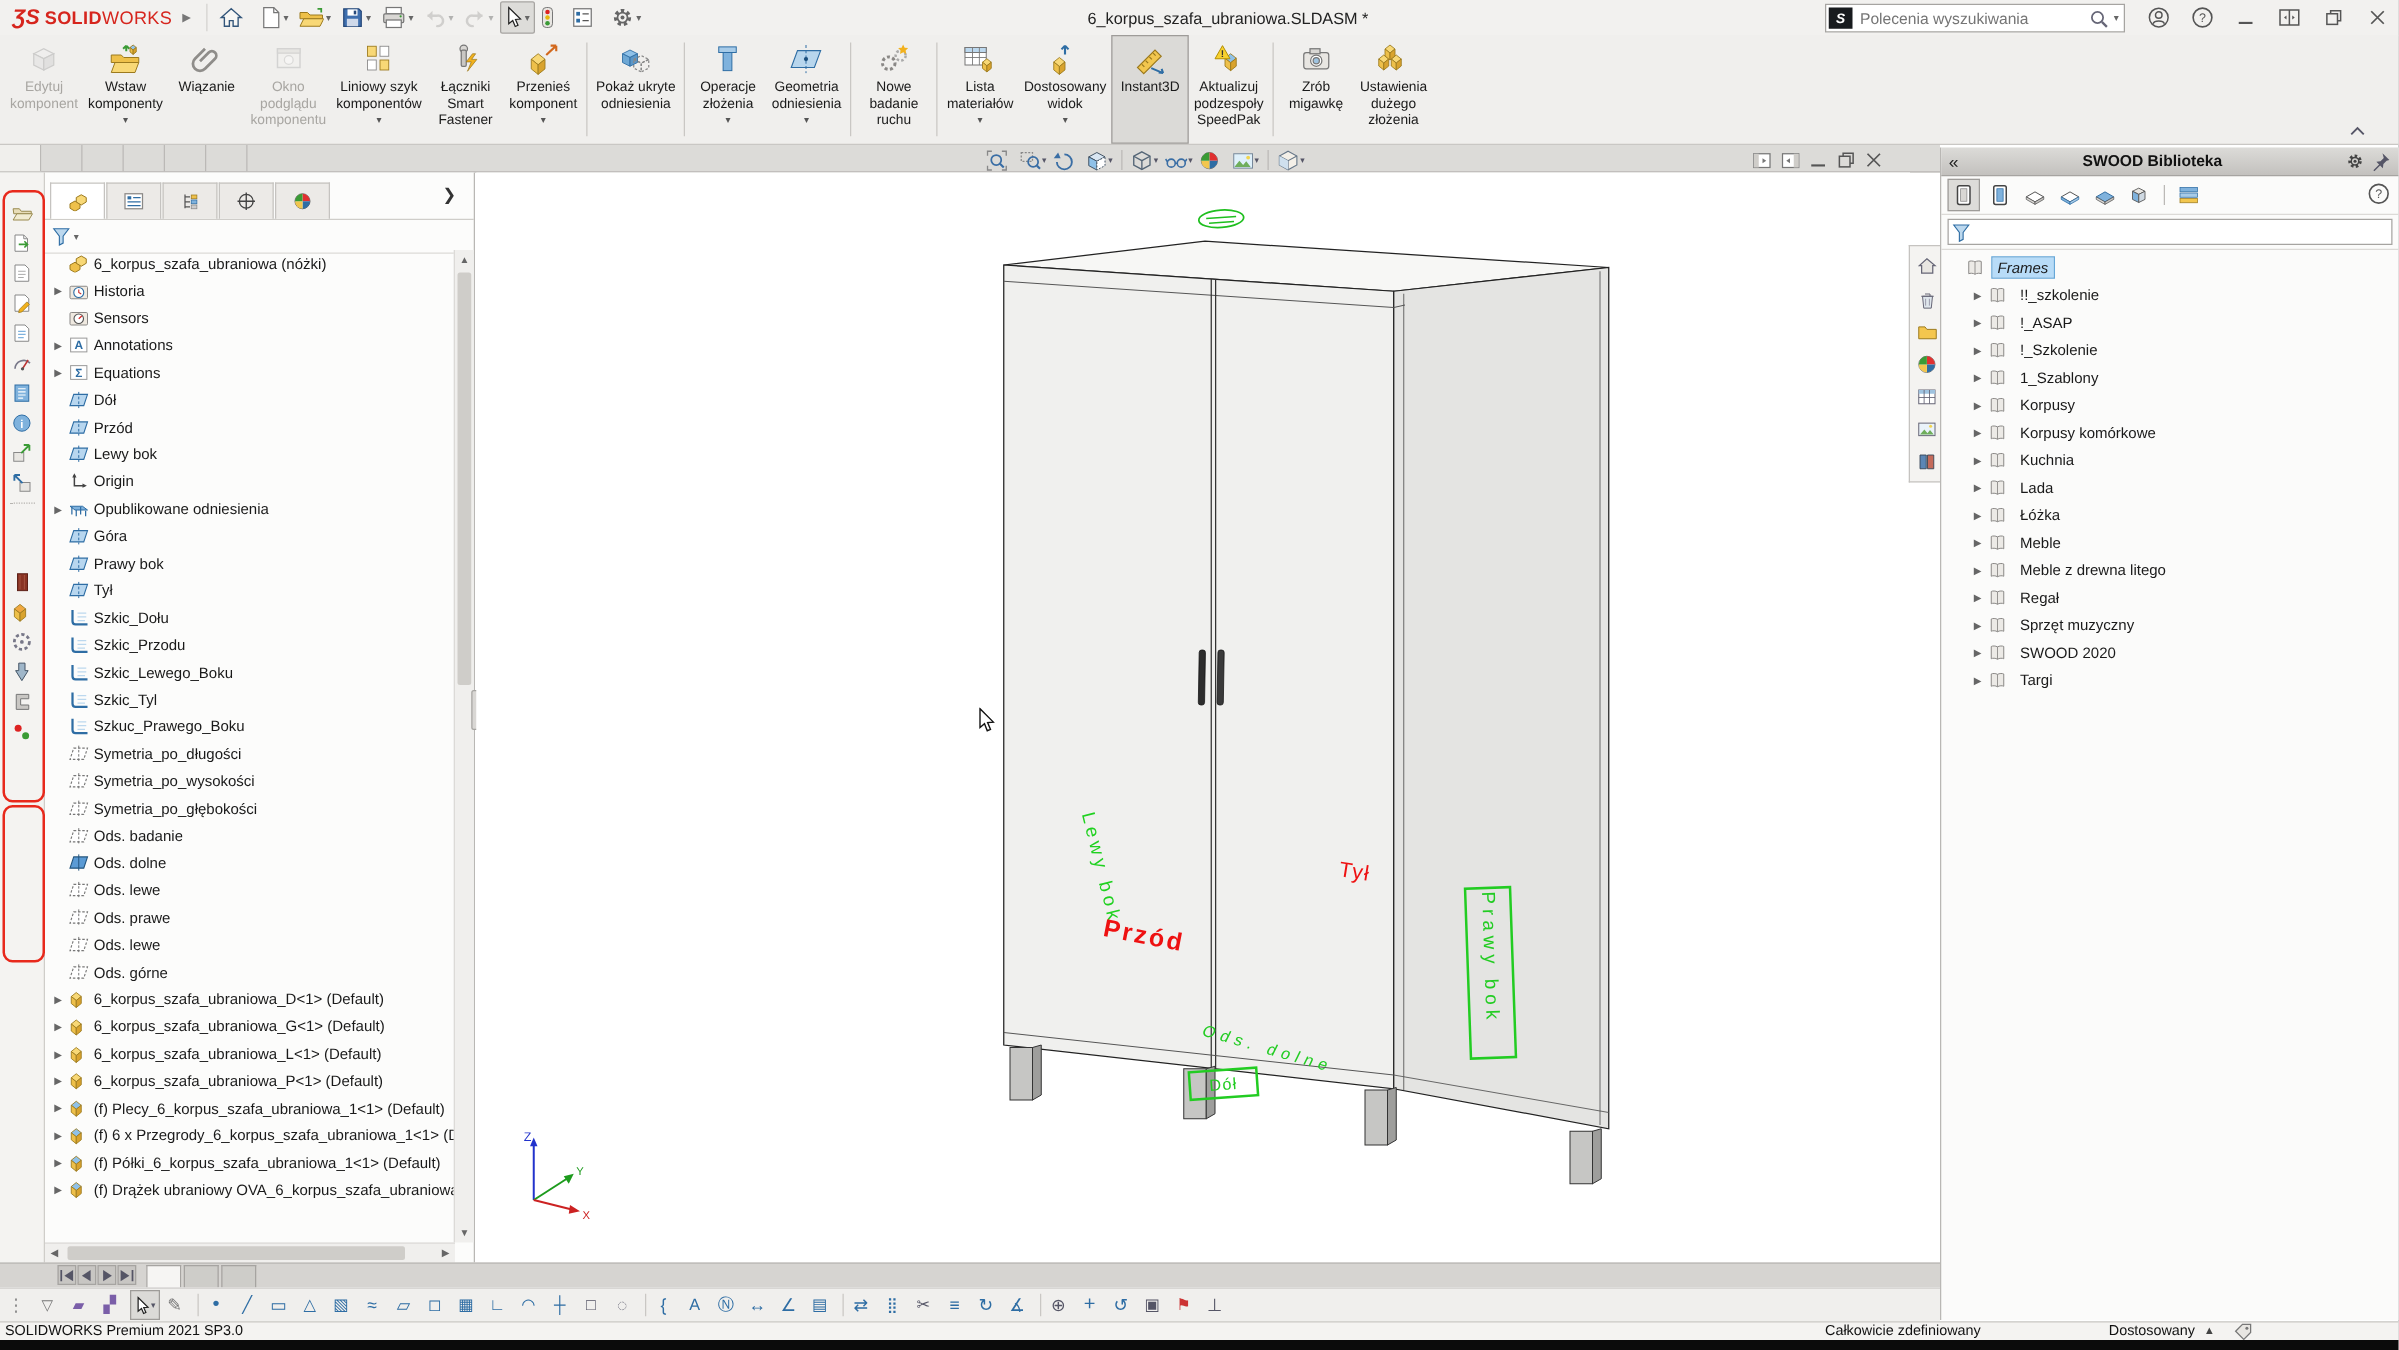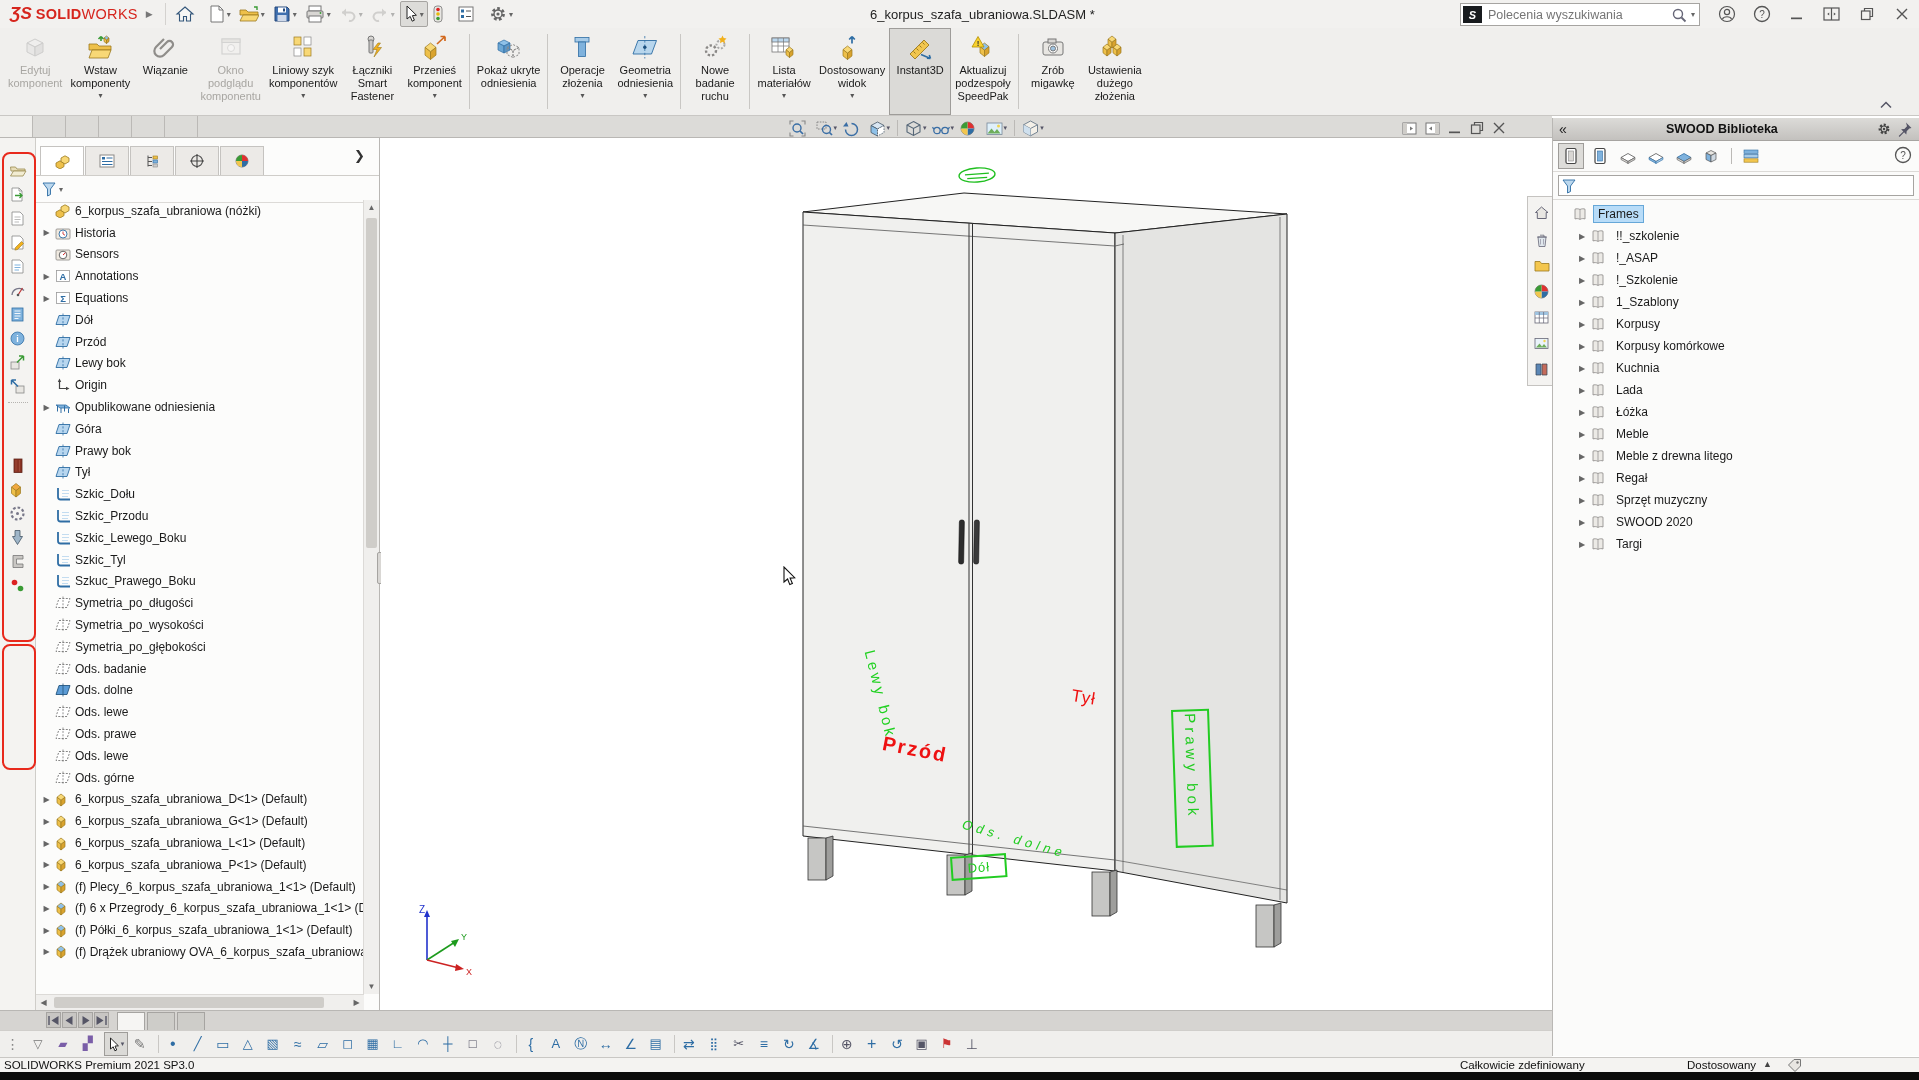--- a/index.html
+++ b/index.html
@@ -114,21 +114,21 @@
   .tpi{width:24px;height:24px;display:flex;align-items:center;justify-content:center;}
   .tpi.pressed{background:#dddcd9;border:1px solid #9e9c99;}
   .tpi.help{margin-left:auto;}
   .tp-filter{height:27px;display:flex;align-items:center;padding:0 5px;border-bottom:1px solid #dcdad7;}
   .tp-filterbox{flex:1;height:19px;border:1px solid #a6a4a1;background:#fff;display:flex;align-items:center;padding-left:2px;}
   #rtree{padding-top:3px;}
   .rrow{display:flex;align-items:center;height:22px;font-size:12px;white-space:nowrap;padding-left:4px;}
   .rrow .arr{flex:0 0 14px;text-align:center;font-size:8px;color:#666;}
   .rrow .tico{flex:0 0 18px;display:flex;justify-content:center;}
   .rrow .tlab{margin-left:5px;padding:1px 4px;}
-  .rrow.selected .tlab{background:#b8dcf8;outline:1px solid #66a7d8;}
+  .rrow.selected .tlab{background:#b8dcf8;outline:1px solid #66a7d8;font-style:italic;}
   
   #bottomtabs{position:absolute;left:0;top:1010px;width:1552px;height:20px;background:#d6d4d1;
               border-top:1px solid #b9b7b4;display:flex;align-items:flex-end;box-sizing:border-box;}
   .navcluster{display:flex;align-items:center;gap:1px;margin:0 8px 2px 46px;}
   .navbtn{width:13px;height:14px;display:flex;align-items:center;justify-content:center;background:#c8c6c3;border:1px solid #a6a4a1;}
   .mtab{height:18px;padding:2px 13px 0;background:#cecdc9;border:1px solid #a6a4a1;border-bottom:none;
         font-size:12px;color:#333;margin-right:2px;box-sizing:border-box;}
   .mtab.active{background:#f6f5f3;font-weight:bold;color:#000;}
   #bottombar{position:absolute;left:0;top:1030px;width:1552px;height:27px;background:#f0efed;
              border-top:1px solid #d0cecb;display:flex;align-items:center;gap:3px;padding-left:4px;box-sizing:border-box;}

